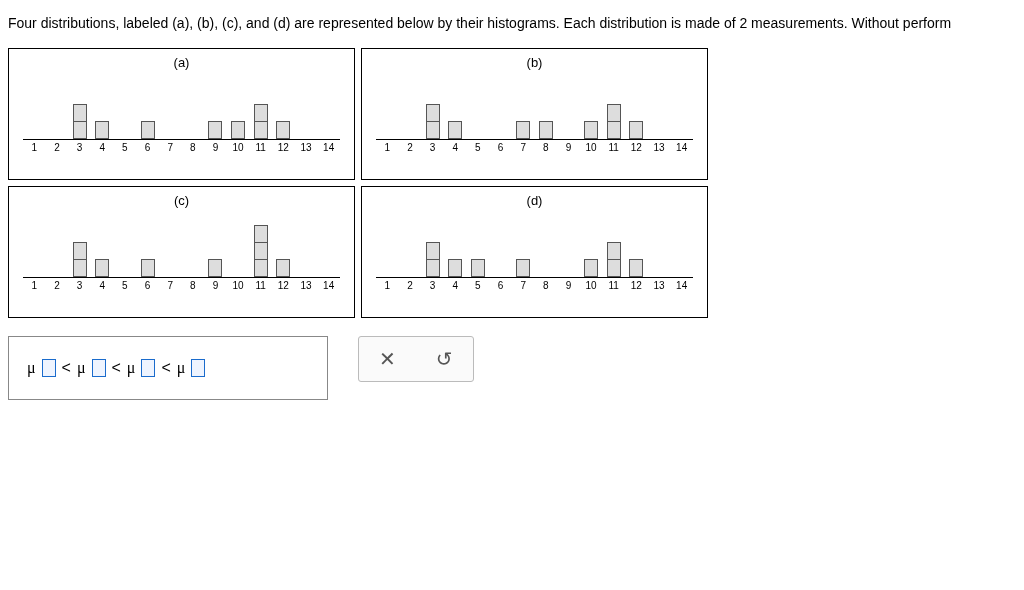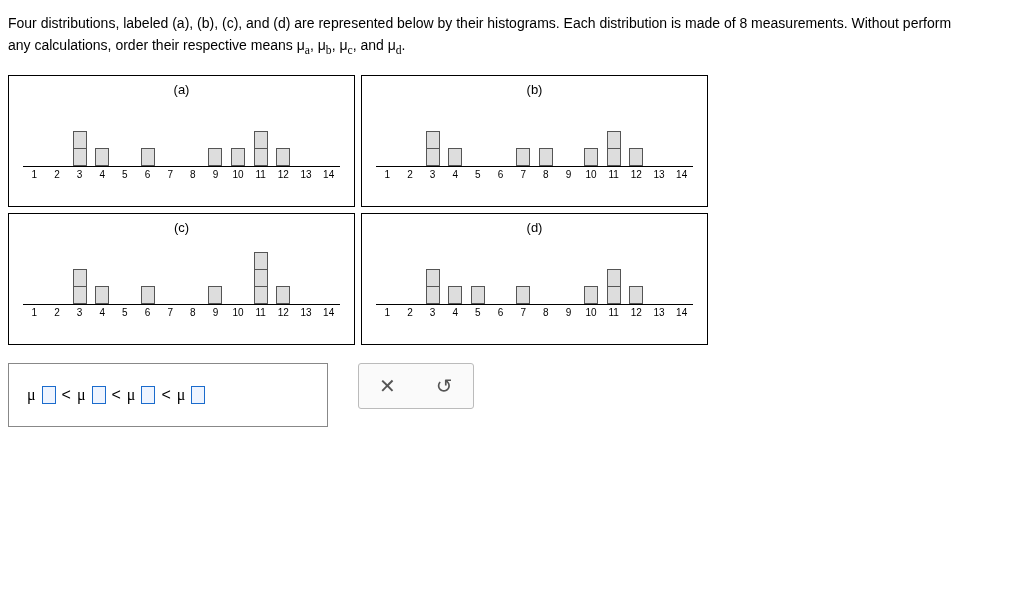--- a/index.html
+++ b/index.html
@@ -20,24 +20,21 @@
     .mu { font-family: 'Times New Roman', serif; }
     .slot { display:inline-block; border:1px solid #1a6bcc; width:14px; height:18px; background:#eef4ff; vertical-align: -3px; }
     .ctrls { border:1px solid #bbb; border-radius:3px; background:#fafafa; display:flex; gap:40px; padding:10px 20px; align-items:center; font-size:20px; color:#555;}
     .ctrlbtn { cursor:pointer; }
   </style>
 </head>
 <body>
 
 <div class="instructions">
   <div>
-    <span>Four distributions, labeled (a), (b), (c), and (d) are represented below by their histograms. Each distribution is made of 8 measurements. Without perform</span>
-  </div>
-  <div>
-    <span>any calculations, order their respective means μ</span><sub class="mu">a</sub><span>, μ</span><sub class="mu">b</sub><span>, μ</span><sub class="mu">c</sub><span>, and μ</span><sub class="mu">d</sub><span>.</span>
+    <span>Four distributions, labeled (a), (b), (c), and (d) are represented below by their histograms. Each distribution is made of 2 measurements. Without perform</span>
   </div>
 </div>
 
 <div class="grid">
   <div class="panel">
     <div class="ptitle">(a)</div>
     <div class="chartarea">
         <div class="bars" id="bars-0">
           <div class="barslot">
             <div class="barcol"></div>

